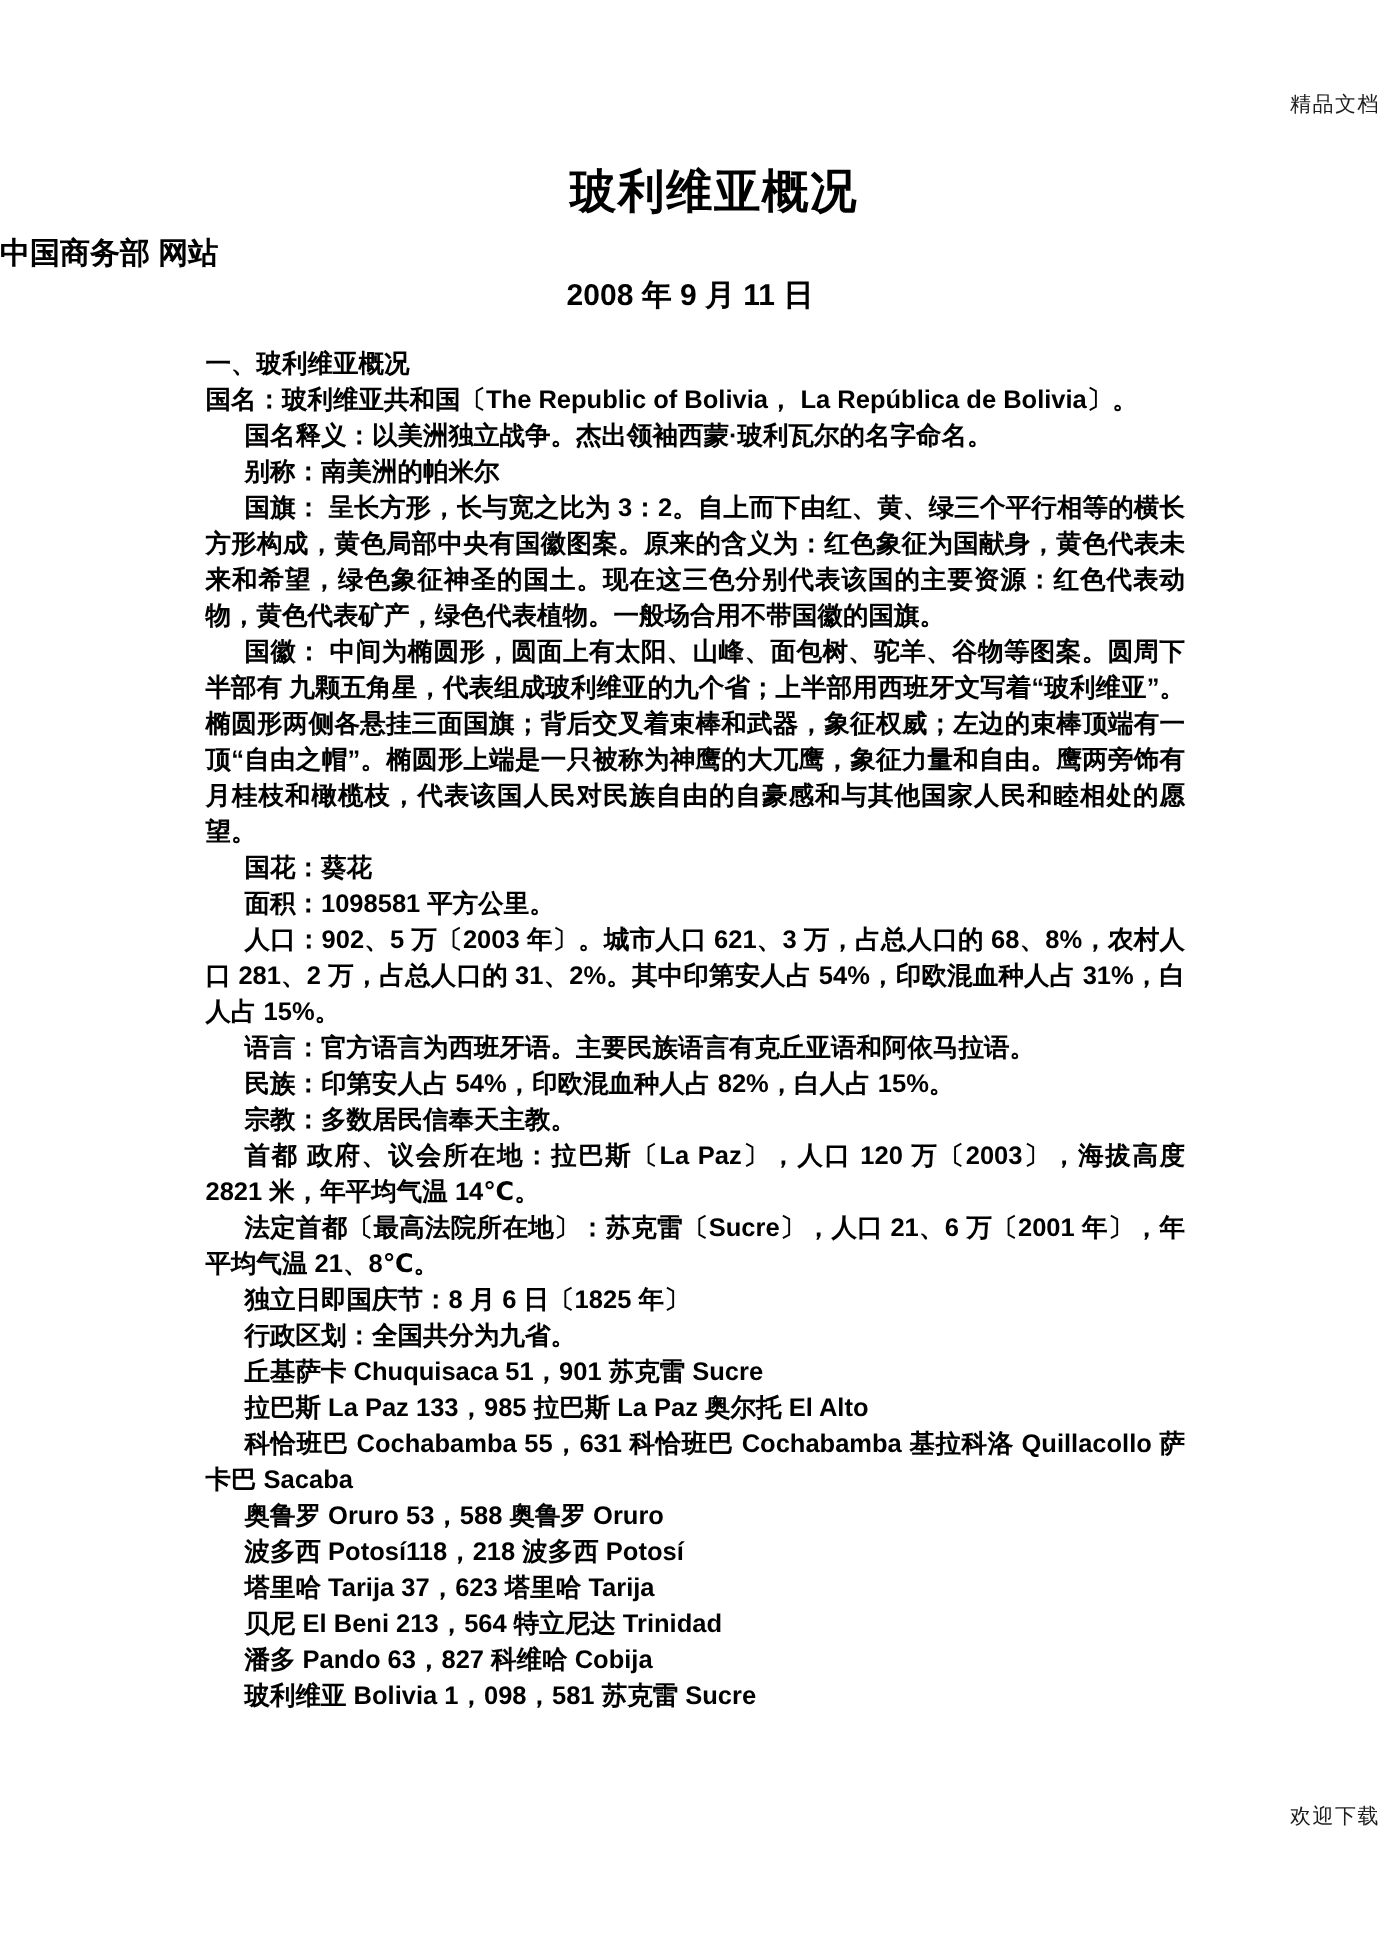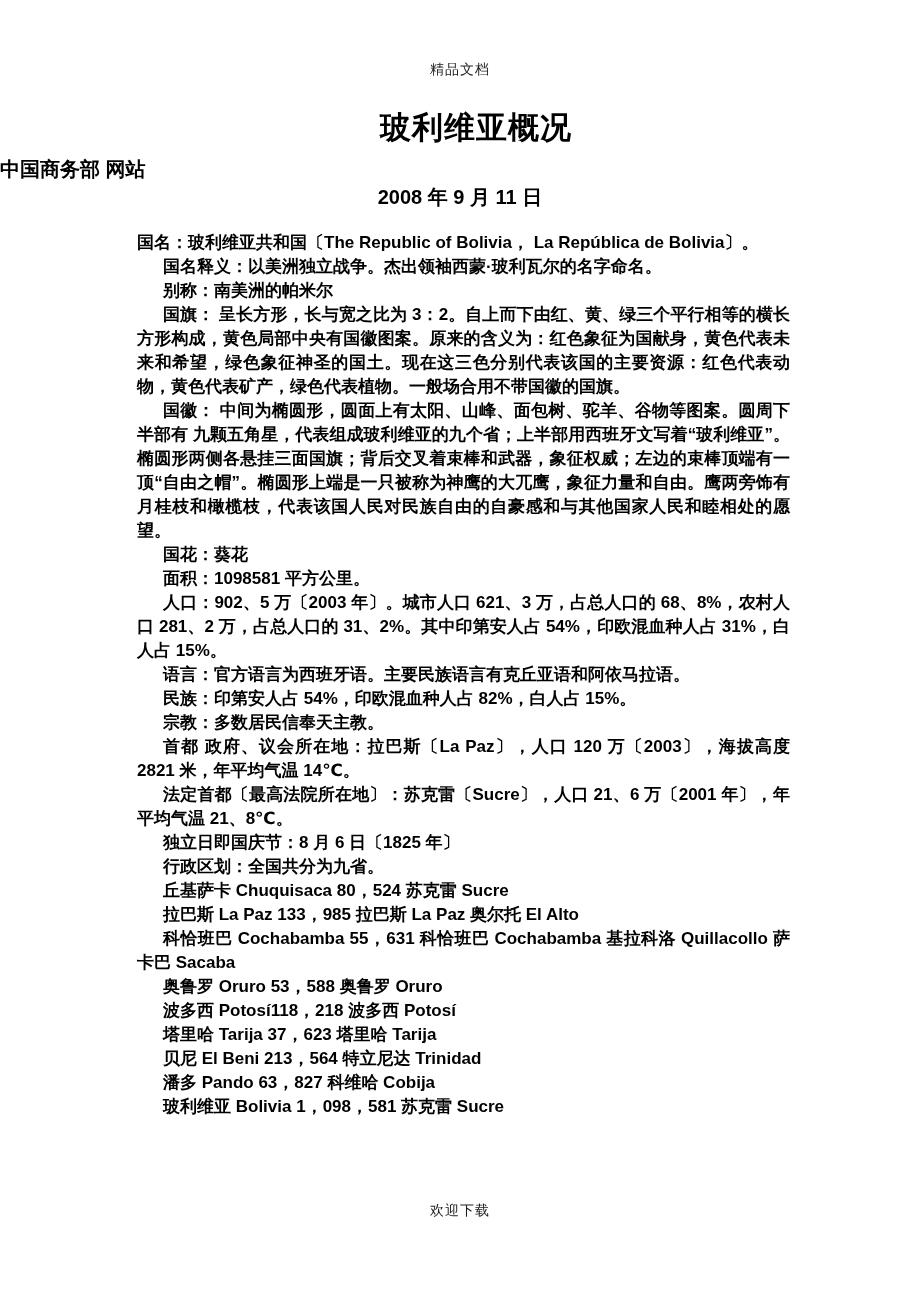--- a/index.html
+++ b/index.html
@@ -13,21 +13,21 @@
     height: 1302px;
     background: #ffffff;
     color: #000000;
     font-family: "Liberation Sans", "DejaVu Sans", sans-serif;
     overflow: hidden;
   }
   .watermark {
     position: absolute;
     left: 0;
     width: 100%;
-    text-align: center;
+    text-align: right;
     font-family: "Liberation Serif", "DejaVu Serif", serif;
     font-size: 14px;
     font-weight: normal;
     color: #1c1c1c;
     letter-spacing: 1px;
   }
   .watermark-header { top: 61px; }
   .watermark-footer { top: 1202px; }
   .doc-title {
     position: absolute;
@@ -83,36 +83,37 @@
 
   <div class="watermark watermark-header">精品文档</div>
 
   <h1 class="doc-title">玻利维亚概况</h1>
 
   <div class="doc-source">中国商务部 网站</div>
 
   <div class="doc-date">2008 年 9 月 11 日</div>
 
   <div class="doc-body" id="doc-body">
+      <p class="para">一、玻利维亚概况</p>
       <p class="para">国名：玻利维亚共和国〔The Republic of Bolivia， La República de Bolivia〕。</p>
       <p class="para indent">国名释义：以美洲独立战争。杰出领袖西蒙·玻利瓦尔的名字命名。</p>
       <p class="para indent">别称：南美洲的帕米尔</p>
       <p class="para indent">国旗： 呈长方形，长与宽之比为 3：2。自上而下由红、黄、绿三个平行相等的横长方形构成，黄色局部中央有国徽图案。原来的含义为：红色象征为国献身，黄色代表未来和希望，绿色象征神圣的国土。现在这三色分别代表该国的主要资源：红色代表动物，黄色代表矿产，绿色代表植物。一般场合用不带国徽的国旗。</p>
       <p class="para indent">国徽： 中间为椭圆形，圆面上有太阳、山峰、面包树、驼羊、谷物等图案。圆周下半部有 九颗五角星，代表组成玻利维亚的九个省；上半部用西班牙文写着“玻利维亚”。椭圆形两侧各悬挂三面国旗；背后交叉着束棒和武器，象征权威；左边的束棒顶端有一顶“自由之帽”。椭圆形上端是一只被称为神鹰的大兀鹰，象征力量和自由。鹰两旁饰有月桂枝和橄榄枝，代表该国人民对民族自由的自豪感和与其他国家人民和睦相处的愿望。</p>
       <p class="para indent">国花：葵花</p>
       <p class="para indent">面积：1098581 平方公里。</p>
       <p class="para indent">人口：902、5 万〔2003 年〕。城市人口 621、3 万，占总人口的 68、8%，农村人口 281、2 万，占总人口的 31、2%。其中印第安人占 54%，印欧混血种人占 31%，白人占 15%。</p>
       <p class="para indent">语言：官方语言为西班牙语。主要民族语言有克丘亚语和阿依马拉语。</p>
       <p class="para indent">民族：印第安人占 54%，印欧混血种人占 82%，白人占 15%。</p>
       <p class="para indent">宗教：多数居民信奉天主教。</p>
       <p class="para indent">首都 政府、议会所在地：拉巴斯〔La Paz〕，人口 120 万〔2003〕，海拔高度 2821 米，年平均气温 14℃。</p>
       <p class="para indent">法定首都〔最高法院所在地〕：苏克雷〔Sucre〕，人口 21、6 万〔2001 年〕，年平均气温 21、8℃。</p>
       <p class="para indent">独立日即国庆节：8 月 6 日〔1825 年〕</p>
       <p class="para indent">行政区划：全国共分为九省。</p>
-      <p class="para indent">丘基萨卡 Chuquisaca 80，524 苏克雷 Sucre</p>
+      <p class="para indent">丘基萨卡 Chuquisaca 51，901 苏克雷 Sucre</p>
       <p class="para indent">拉巴斯 La Paz 133，985 拉巴斯 La Paz 奥尔托 El Alto</p>
       <p class="para indent">科恰班巴 Cochabamba 55，631 科恰班巴 Cochabamba 基拉科洛 Quillacollo 萨卡巴 Sacaba</p>
       <p class="para indent">奥鲁罗 Oruro 53，588 奥鲁罗 Oruro</p>
       <p class="para indent">波多西 Potosí118，218 波多西 Potosí</p>
       <p class="para indent">塔里哈 Tarija 37，623 塔里哈 Tarija</p>
       <p class="para indent">贝尼 El Beni 213，564 特立尼达 Trinidad</p>
       <p class="para indent">潘多 Pando 63，827 科维哈 Cobija</p>
       <p class="para indent">玻利维亚 Bolivia 1，098，581 苏克雷 Sucre</p>
     </div>
 

